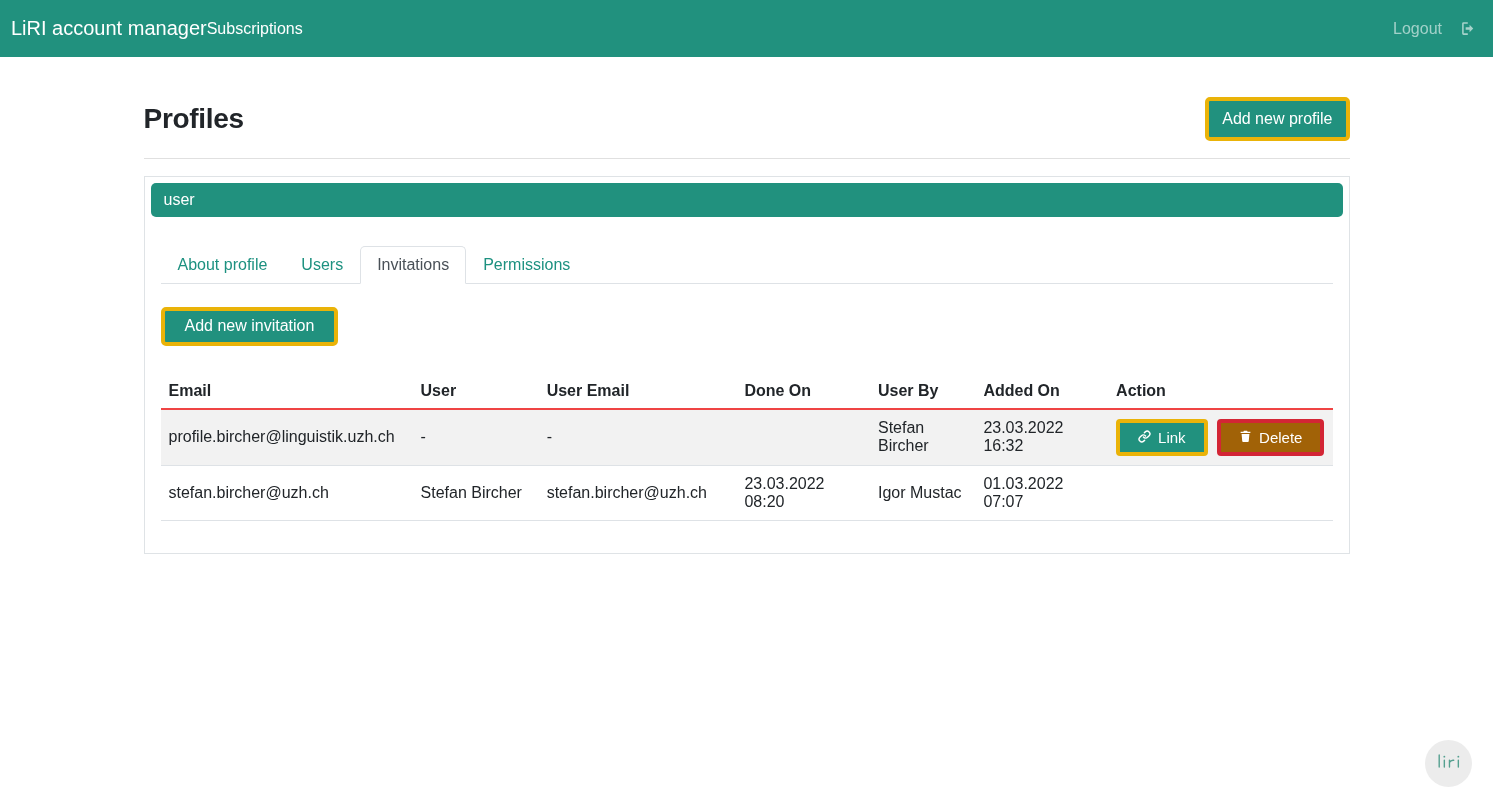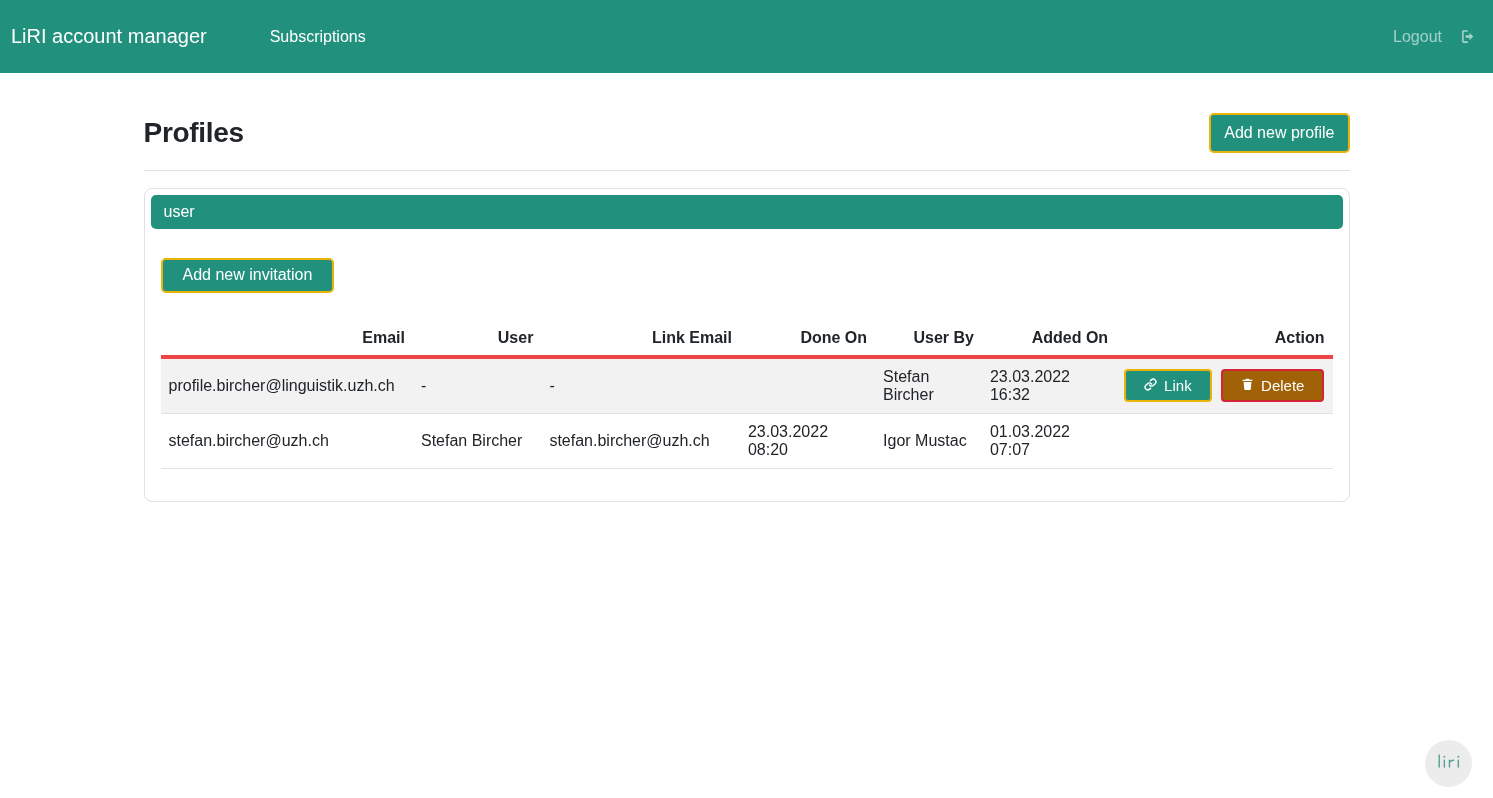--- a/index.html
+++ b/index.html
@@ -7,57 +7,57 @@
   body {
     width: 1493px; height: 798px;
     background: #ffffff;
     font-family: "Liberation Sans", "DejaVu Sans", sans-serif;
     font-size: 16px; color: #212529;
     overflow: hidden; position: relative;
   }
 
   
   .navbar {
-    height: 73px; background: #21917e;
+    height: 57px; background: #21917e;
     display: flex; align-items: center;
     padding: 0 16px 0 11px;
   }
   .brand { color: #fff; font-size: 20px; font-weight: 500; cursor: pointer; white-space: nowrap; }
-  .nav-links { margin-left: 63px; display: flex; }
+  .nav-links { display: flex; }
   .nav-link { color: #fff; font-size: 16px; cursor: pointer; padding: 8px 0; }
   .logout {
     margin-left: auto; display: flex; align-items: center; gap: 18px;
     color: rgba(255,255,255,0.58); font-size: 16px; cursor: pointer;
   }
   .logout svg { display: block; }
 
   
   .container { width: 1206px; margin: 0 auto; }
   .page-header {
     display: flex; justify-content: space-between; align-items: center;
     margin-top: 40px;
   }
   .page-title { font-size: 28px; font-weight: 600; margin: 0; letter-spacing: -0.3px; }
   hr.divider { border: 0; border-top: 1px solid rgba(0,0,0,0.12); margin: 17px 0 0 0; }
 
   
   .btn {
     display: inline-flex; align-items: center; gap: 7px;
     background: #21917e; color: #fff;
-    border: 2px solid #eab308; border-radius: 5px;
+    border: 4px solid #eab308; border-radius: 5px;
     padding: 7px 13px; font-size: 16px; line-height: 1.4;
     font-family: inherit; cursor: pointer; white-space: nowrap;
   }
   .btn-mid { padding: 4px 20px; }
   .btn-sm { padding: 4px 18px; font-size: 15px; border-radius: 4px; }
   .btn-danger { background: #a16207; border-color: #d32535; }
 
   
   .card {
-    border: 1px solid #dfe3e6; border-radius: 8px;
+    border: 1px solid #dfe3e6; border-radius: 0;
     margin-top: 17px; background: #fff;
   }
   .card-banner {
     margin: 6px; background: #21917e; border-radius: 5px;
     color: #fff; font-size: 16px; padding: 8px 13px; cursor: pointer;
   }
 
   
   .tabs {
     display: flex; margin: 29px 16px 0 16px;
@@ -71,22 +71,22 @@
   .tab.active {
     color: #495057; background: #fff;
     border-color: #dee2e6 #dee2e6 #ffffff #dee2e6;
   }
 
   .tab-content { padding: 23px 16px 32px 16px; }
 
   
   table.inv-table { width: 100%; border-collapse: collapse; margin-top: 28px; font-size: 16px; }
   .inv-table th {
-    text-align: right; padding: 8px; font-weight: 700;
-    border-bottom: 4px solid #ef4444;
+    text-align: left; padding: 8px; font-weight: 700;
+    border-bottom: 2px solid #ef4444;
   }
   .inv-table td {
     padding: 9px 8px; border-bottom: 1px solid #dee2e6;
     vertical-align: middle;
   }
   tr.striped td { background: #f2f2f2; }
   td.actions { white-space: nowrap; }
   td.actions .btn + .btn { margin-left: 5px; }
 
   
@@ -120,39 +120,45 @@
 <main class="container">
   <div class="page-header">
     <h1 class="page-title">Profiles</h1>
     <button class="btn">Add new profile</button>
   </div>
   <hr class="divider">
 
   <section class="card">
     <div class="card-banner">user</div>
 
+    <div class="tabs">
+      <div class="tab">About profile</div>
+      <div class="tab">Users</div>
+      <div class="tab active">Invitations</div>
+      <div class="tab">Permissions</div>
+    </div>
 
     <div class="tab-content">
       <button class="btn btn-mid">Add new invitation</button>
 
       <table class="inv-table">
         <colgroup>
           <col style="width:21.8%">
             <col style="width:12.5%">
             <col style="width:17.5%">
           <col style="width:12.5%">
             <col style="width:10.1%">
             <col style="width:12.4%">
           <col style="width:13.2%">
         </colgroup>
         <thead>
           <tr>
             <th>Email</th>
             <th>User</th>
-            <th>Link Email</th>
+            <th>User Email</th>
             <th>Done On</th>
             <th>User By</th>
             <th>Added On</th>
             <th>Action</th>
           </tr>
         </thead>
         <tbody>
           <tr class="striped">
             <td>profile.bircher@linguistik.uzh.ch</td>
             <td>-</td>

